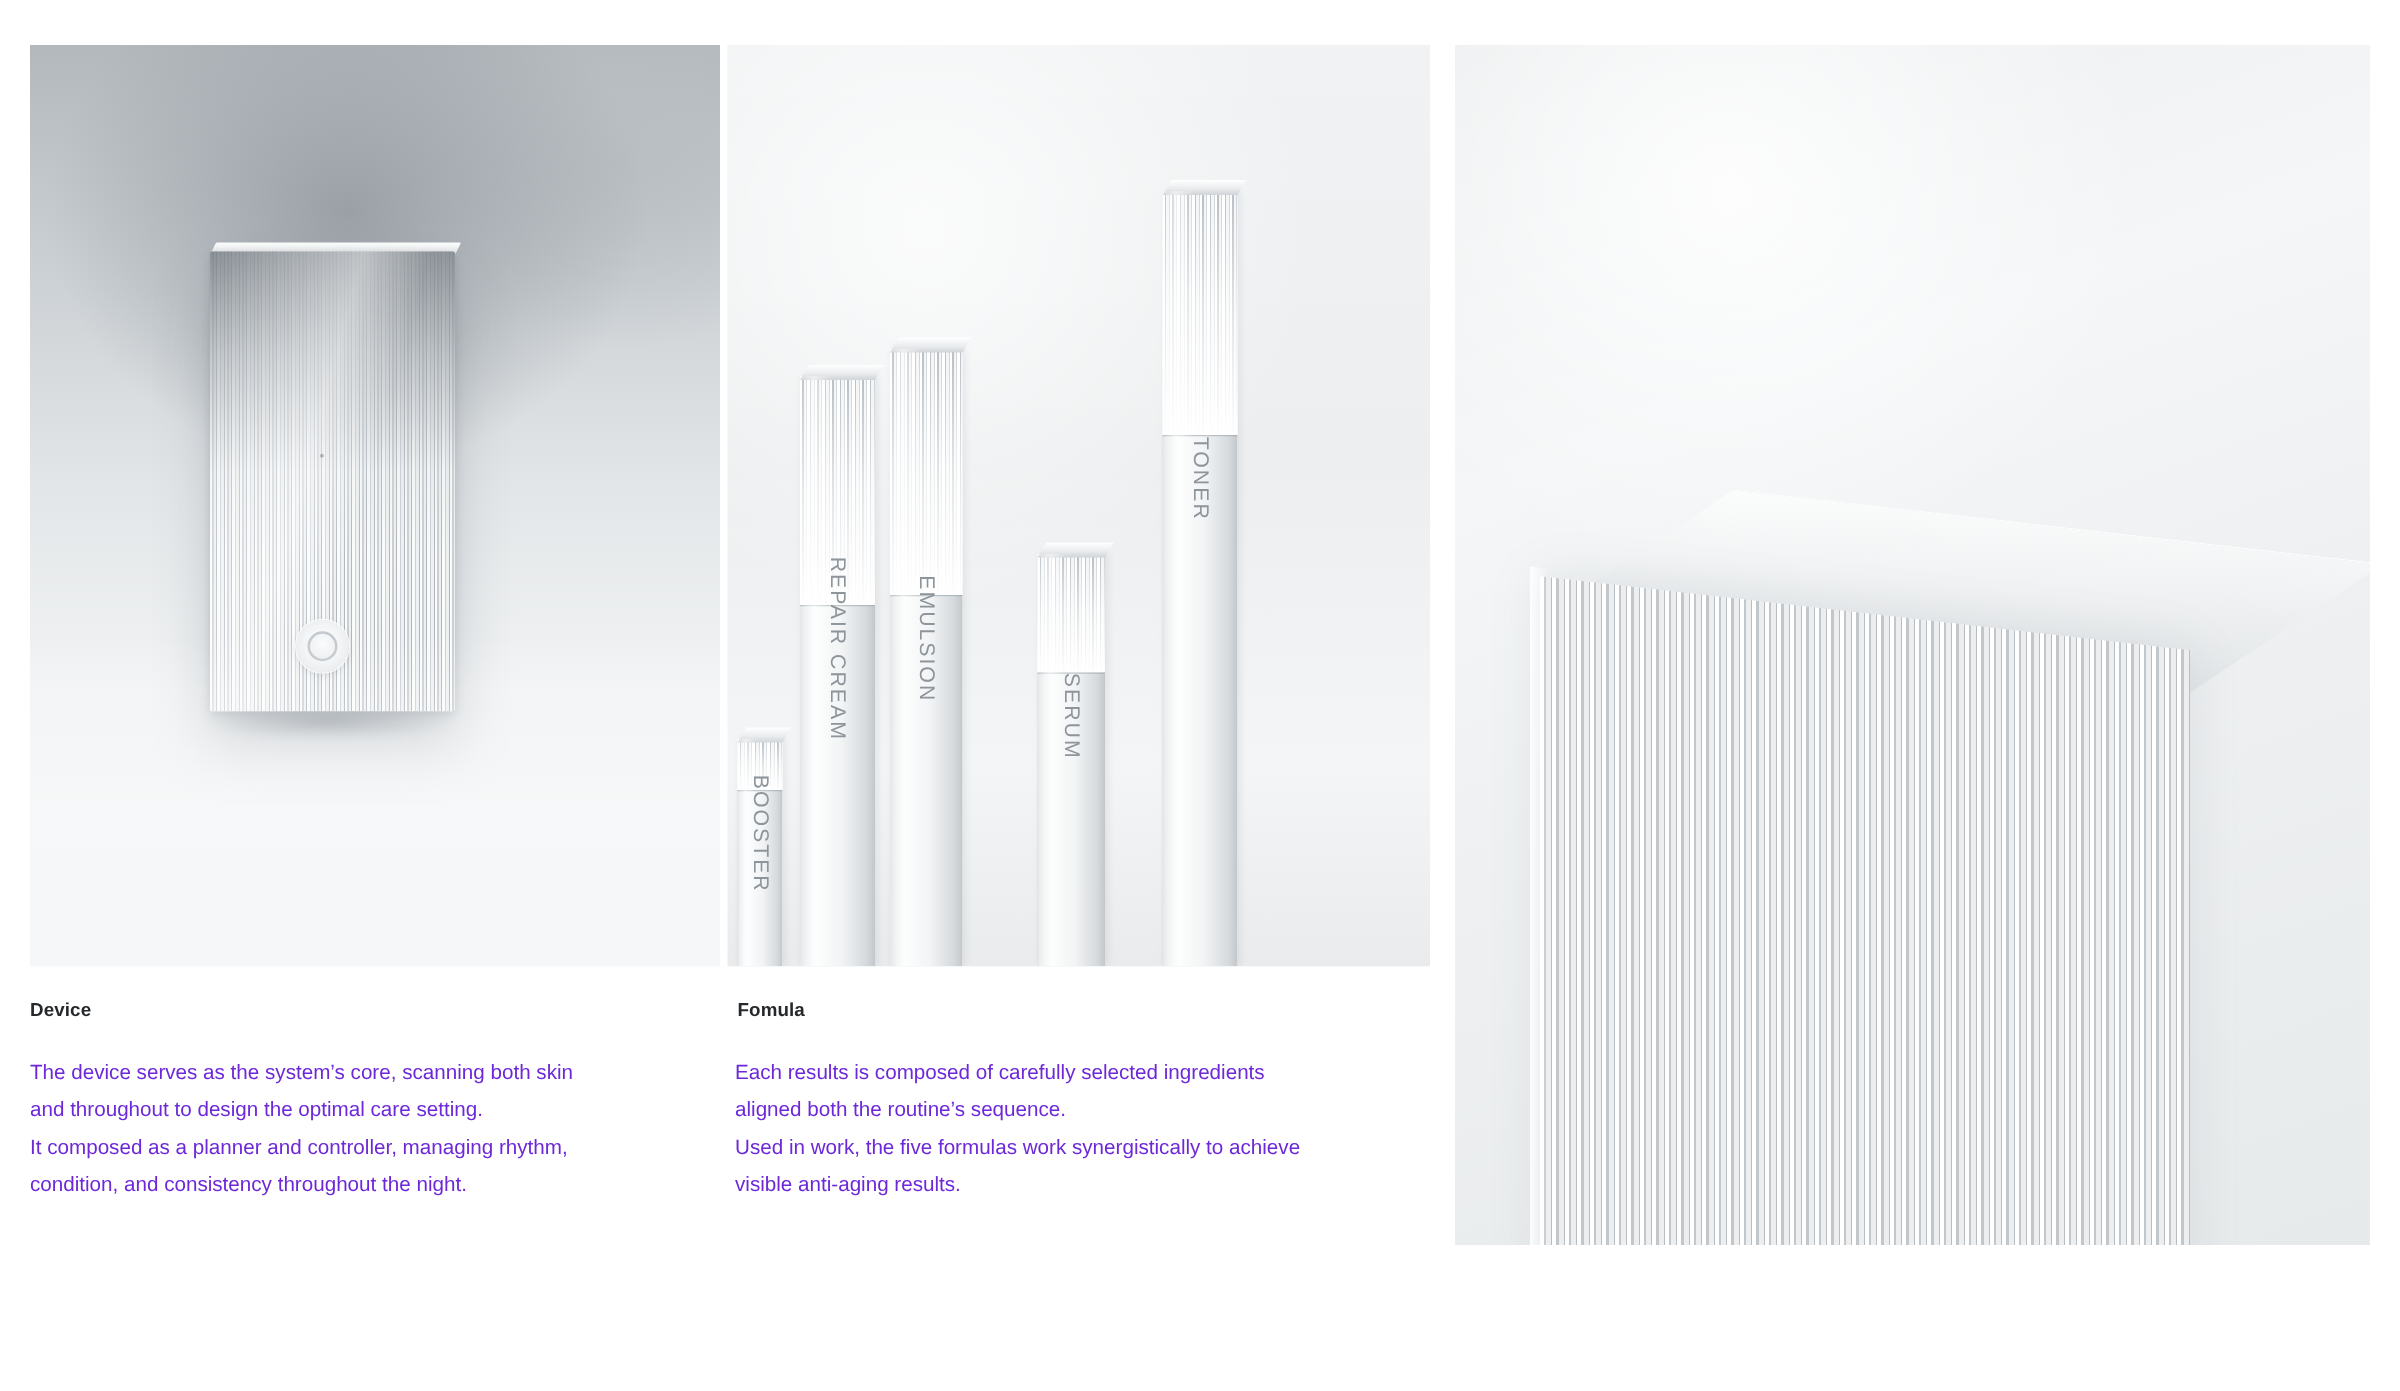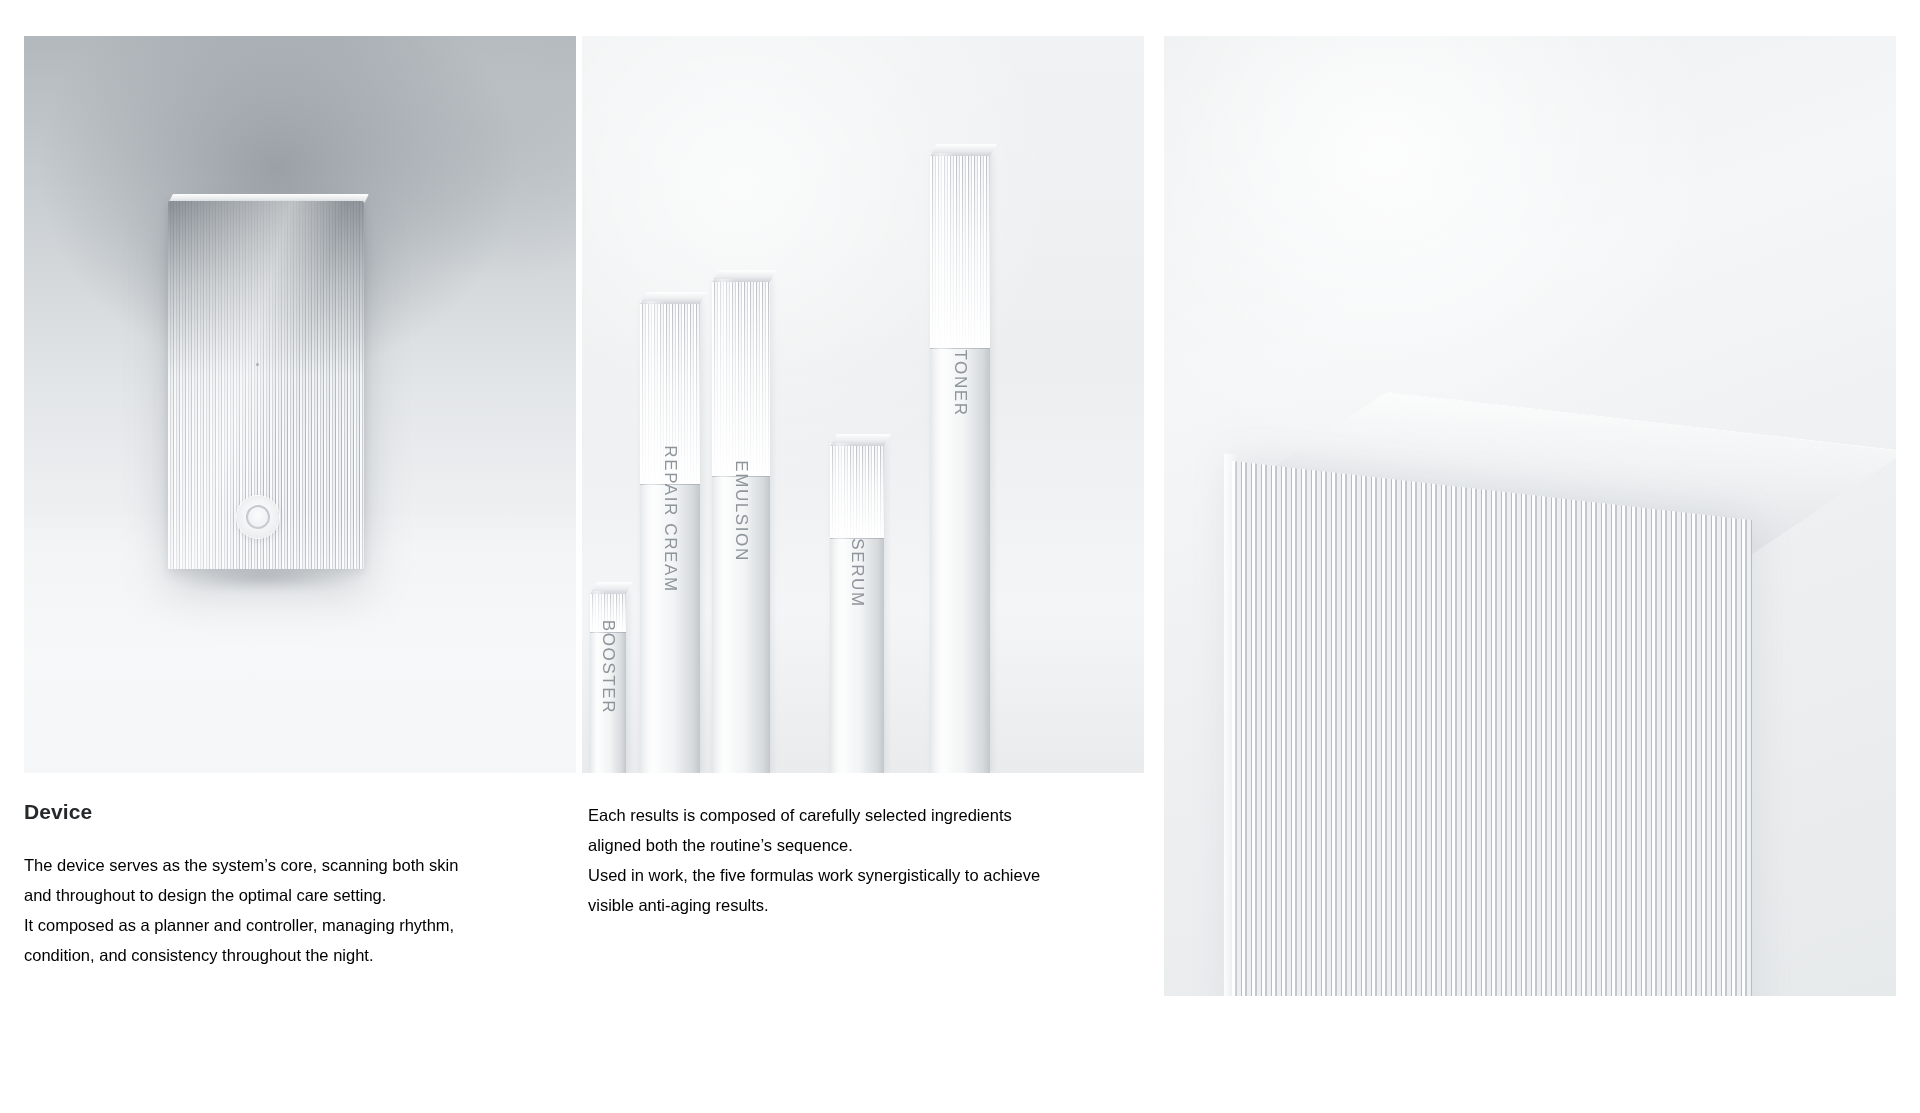--- a/index.html
+++ b/index.html
@@ -247,30 +247,30 @@
     background: linear-gradient(90deg, rgba(255,255,255,0.9), rgba(255,255,255,0));
     transform: skewY(6.5deg);
   }
 
   
   .text-col {
     position: absolute;
     color: #2b2f33;
   }
   .text-col .heading {
-    font-size: 21px;
+    font-size: 15px;
     font-weight: bold;
     color: #26292c;
     margin: 0 0 26px 0;
     letter-spacing: 0.1px;
   }
   .text-col .para {
     font-size: 16.5px;
     line-height: 30px;
-    color: #000000;
+    color: #6d28d9;
     margin: 0;
     font-weight: normal;
   }
 
   .text-device  { left: 24px;  top: 800px; width: 548px; }
   .text-formula { left: 588px; top: 800px; width: 560px; }
   .text-formula .heading { margin-left: 2px; }
 </style>
 </head>
 <body>
@@ -338,20 +338,21 @@
     <h2 class="heading">Device</h2>
     <p class="para">
       <span>The device serves as the system’s core, scanning both skin</span><br>
       <span>and throughout to design the optimal care setting.</span><br>
       <span>It composed as a planner and controller, managing rhythm,</span><br>
       <span>condition, and consistency throughout the night.</span>
     </p>
   </div>
 
   <div class="text-col text-formula">
+    <h2 class="heading">Fomula</h2>
     <p class="para">
       <span>Each results is composed of carefully selected ingredients</span><br>
       <span>aligned both the routine’s sequence.</span><br>
       <span>Used in work, the five formulas work synergistically to achieve</span><br>
       <span>visible anti-aging results.</span>
     </p>
   </div>
 
 </div>
 

